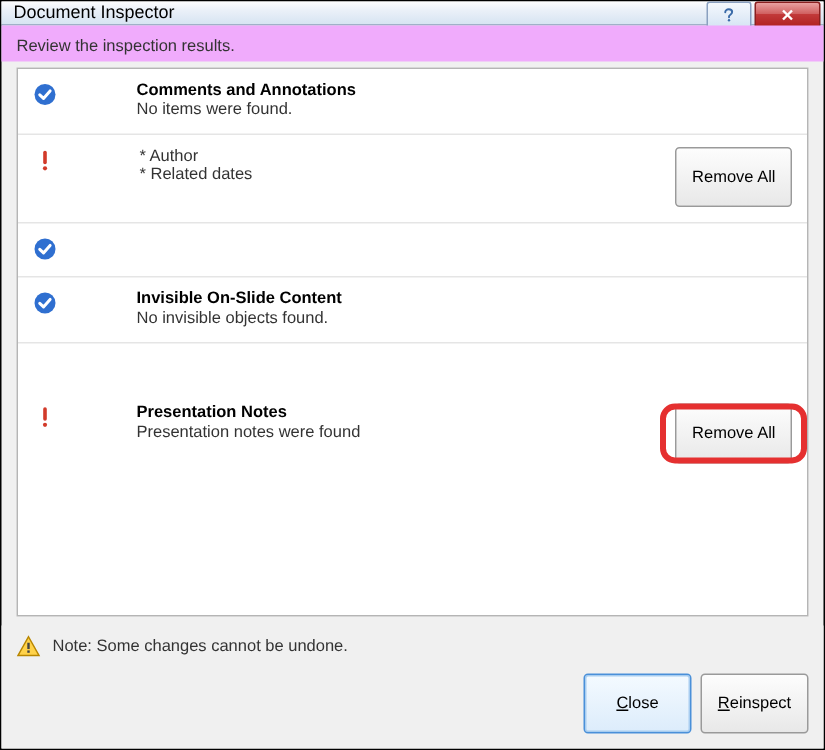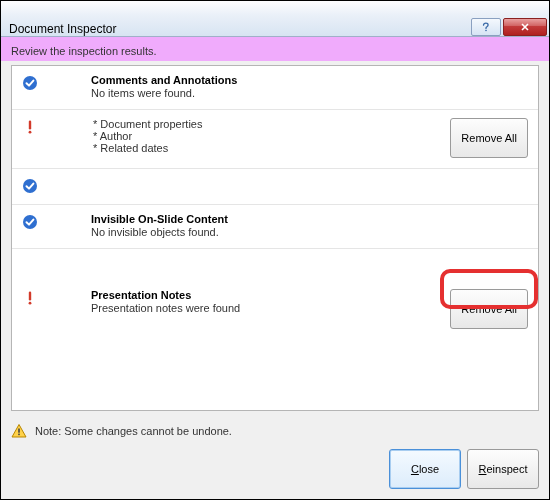--- a/index.html
+++ b/index.html
@@ -15,25 +15,25 @@
   }
   .dialog {
     width: 550px;
     height: 500px;
     border: 1px solid #000;
     background: #f0f0f0;
     display: flex;
     flex-direction: column;
   }
   .titlebar {
-    height: 36px;
+    height: 16px;
     background: linear-gradient(to bottom, #fdfdfe 0%, #eaf0f8 40%, #d7e4f2 100%);
     border-bottom: 1px solid #a0b0c8;
     display: flex;
-    align-items: flex-end;
+    align-items: flex-start;
     padding: 0 2px 0 8px;
   }
   .titlebar .title {
     flex: 1;
     color: #000;
     font-size: 12px;
   }
   .tb-btn {
     width: 30px;
     height: 18px;
@@ -181,21 +181,20 @@
           <div class="sec-title">Comments and Annotations</div>
           <div class="sec-desc">No items were found.</div>
         </div>
       </div>
       <div class="section">
         <div class="sec-icon"><svg width="16" height="16" viewBox="0 0 16 16">
             <rect x="6.8" y="1.5" width="2.4" height="9" rx="1.2" fill="#d23a2a"></rect>
             <circle cx="8" cy="13.2" r="1.4" fill="#d23a2a"></circle>
           </svg></div>
         <div class="sec-body">
-          <div class="sec-detail">* Document properties</div>
           <div class="sec-detail">* Author</div>
           <div class="sec-detail">* Related dates</div>
         </div>
         <div class="sec-action"><button class="btn" id="action-btn-1">Remove All</button></div>
       </div>
       <div class="section">
         <div class="sec-icon"><svg width="16" height="16" viewBox="0 0 16 16">
             <circle cx="8" cy="8" r="7" fill="#2f6fd0"></circle>
             <path d="M4.5 8.2 L7 10.6 L11.4 5.6" fill="none" stroke="#fff" stroke-width="2" stroke-linecap="round" stroke-linejoin="round"></path>
           </svg></div>

